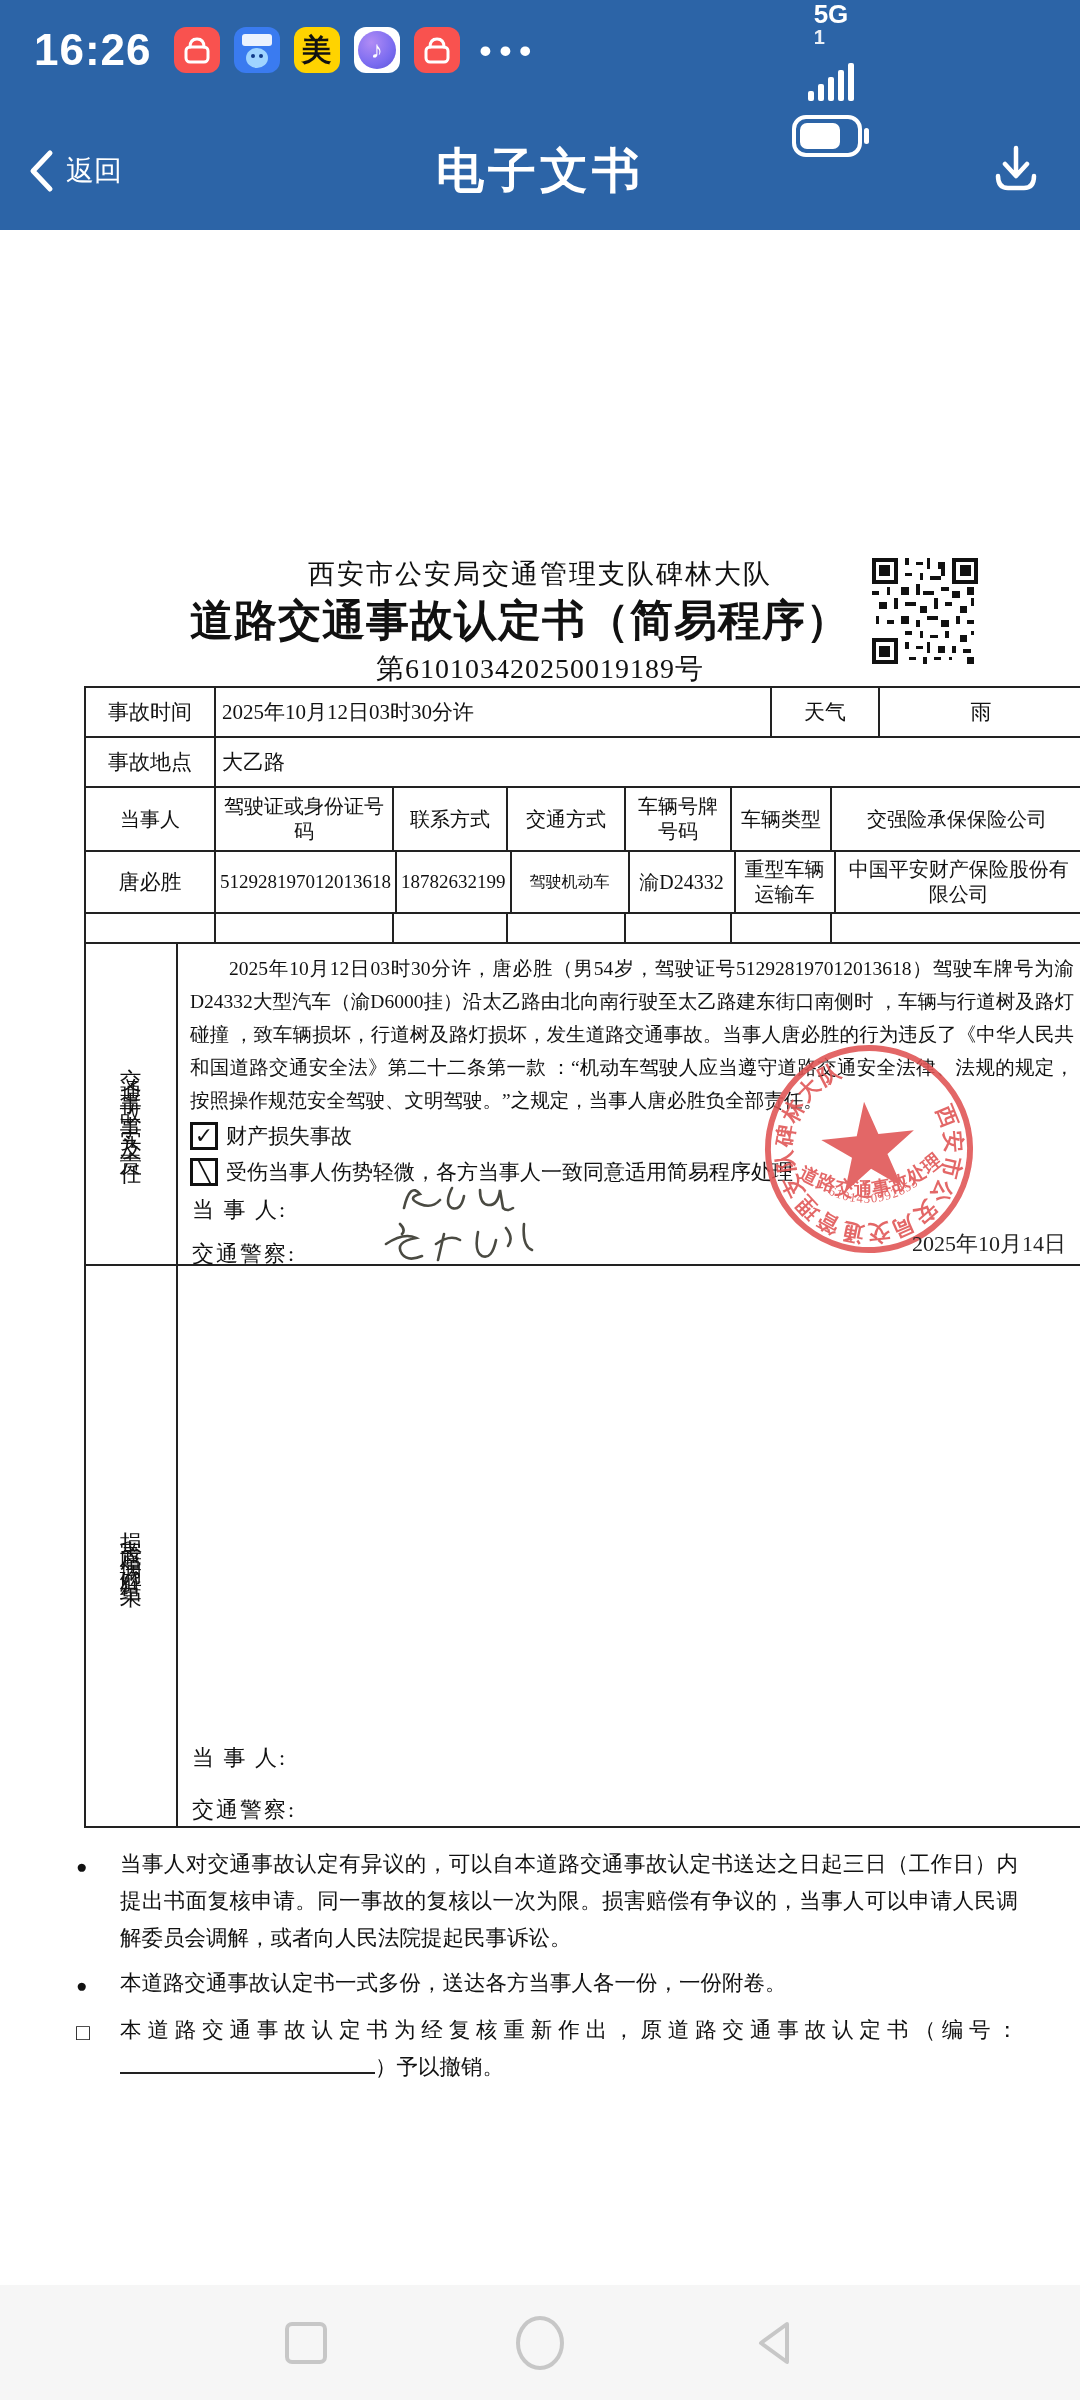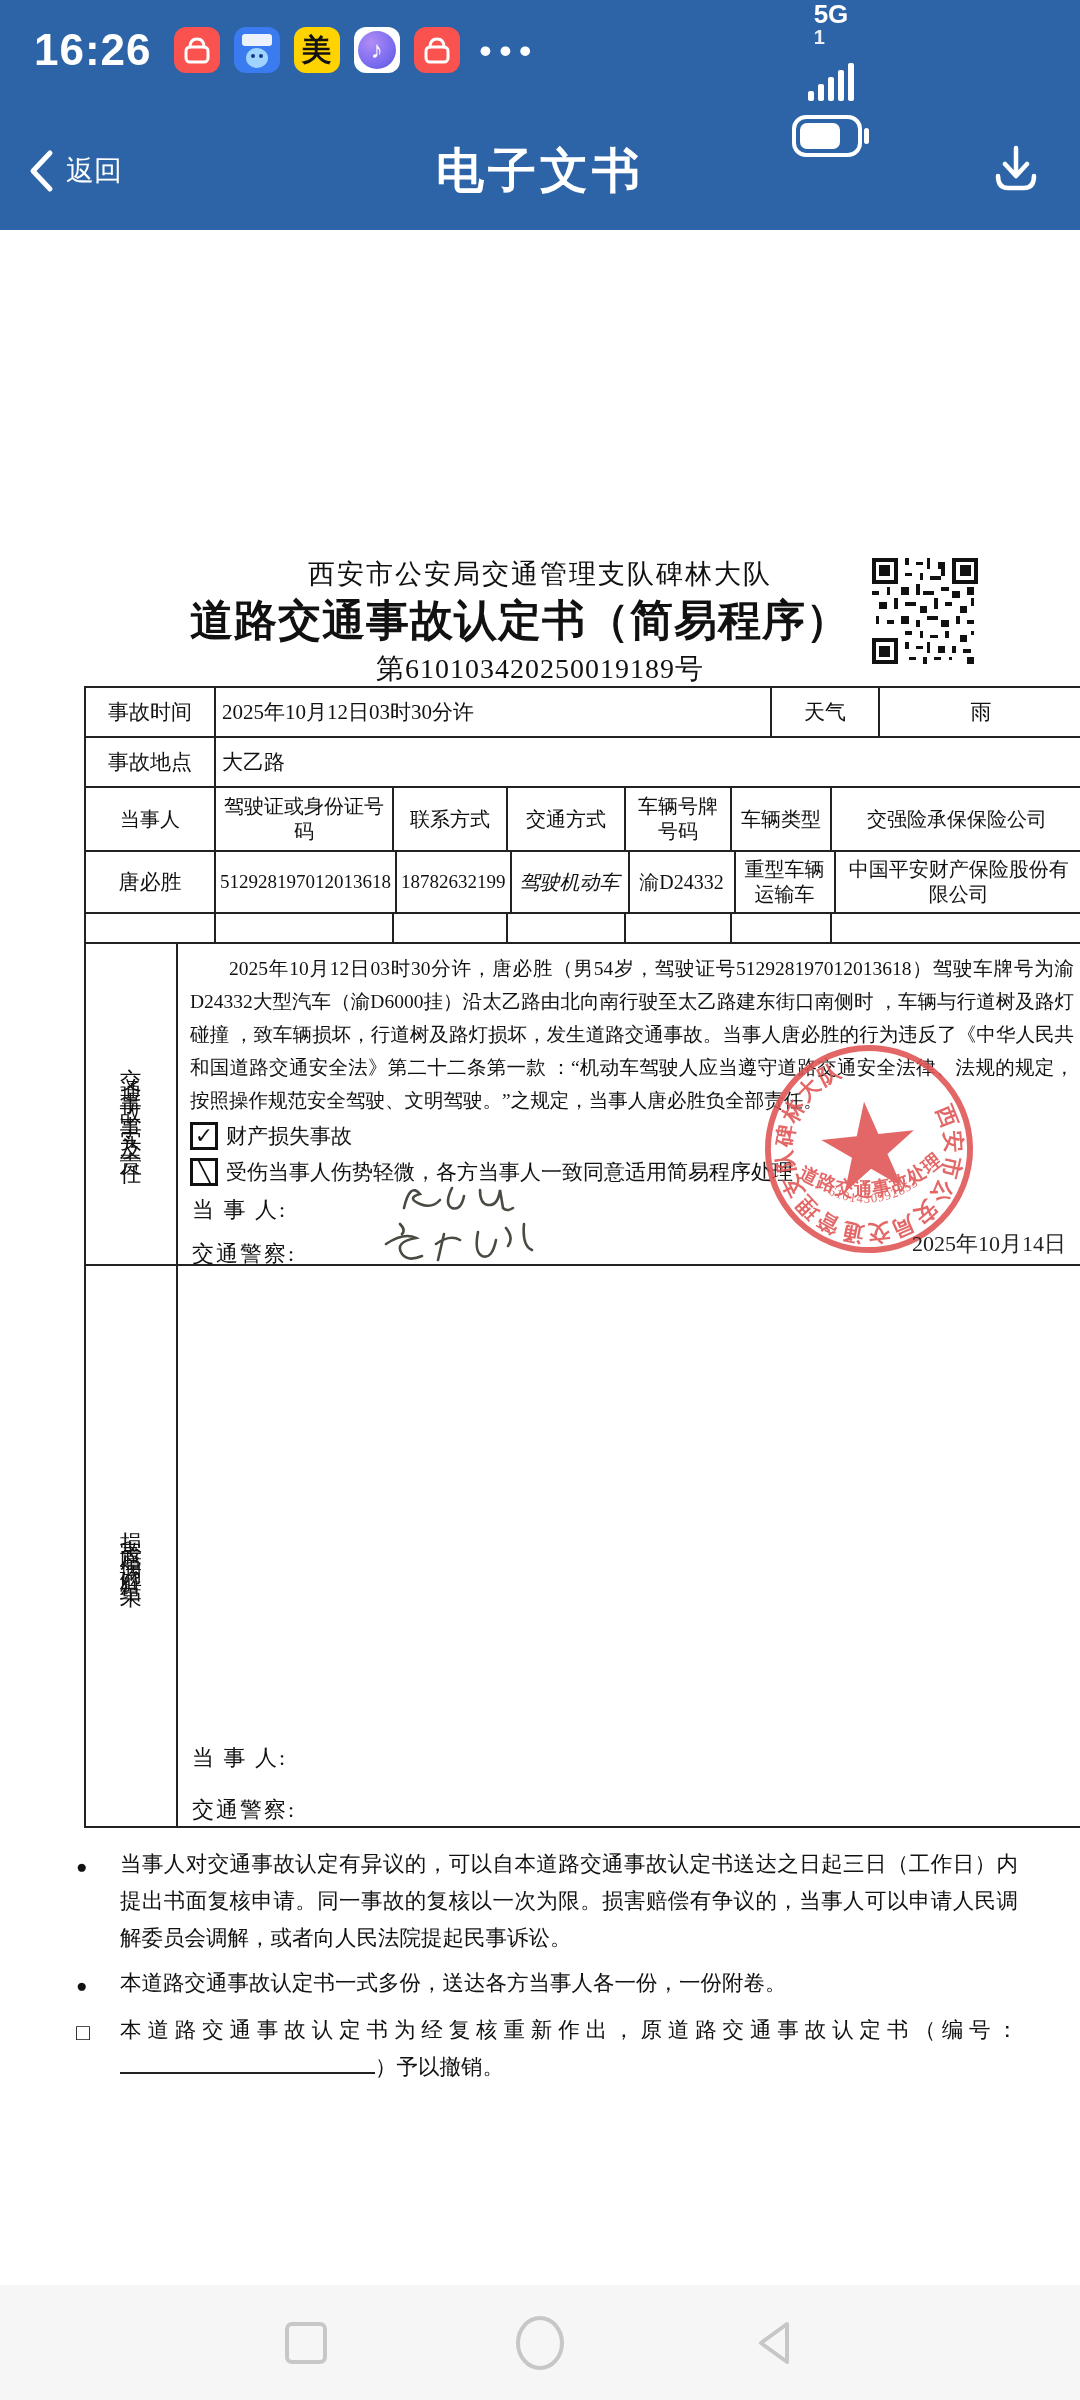--- a/index.html
+++ b/index.html
@@ -243,21 +243,21 @@
       <div class="td" style="flex:0 0 118px;font-size:20px;">交通方式</div>
       <div class="td" style="flex:0 0 106px;font-size:20px;">车辆号牌号码</div>
       <div class="td" style="flex:0 0 100px;font-size:20px;">车辆类型</div>
       <div class="td" style="flex:1;font-size:20px;">交强险承保保险公司</div>
     </div>
 
     <div class="tr" style="height:62px;">
       <div class="td" style="flex:0 0 130px;">唐必胜</div>
       <div class="td idnum" style="flex:0 0 178px;">512928197012013618</div>
       <div class="td" style="flex:0 0 114px;font-size:19px;">18782632199</div>
-      <div class="td" style="flex:0 0 118px;font-size:20px;font-style:italic;">驾驶机动车</div>
+      <div class="td" style="flex:0 0 118px;font-size:16px;">驾驶机动车</div>
       <div class="td" style="flex:0 0 106px;font-size:20px;">渝D24332</div>
       <div class="td" style="flex:0 0 100px;font-size:20px;">重型车辆运输车</div>
       <div class="td" style="flex:1;font-size:20px;">中国平安财产保险股份有限公司</div>
     </div>
 
     <div class="tr" style="height:30px;">
       <div class="td" style="flex:0 0 130px;"></div>
       <div class="td" style="flex:0 0 178px;"></div>
       <div class="td" style="flex:0 0 114px;"></div>
       <div class="td" style="flex:0 0 118px;"></div>

